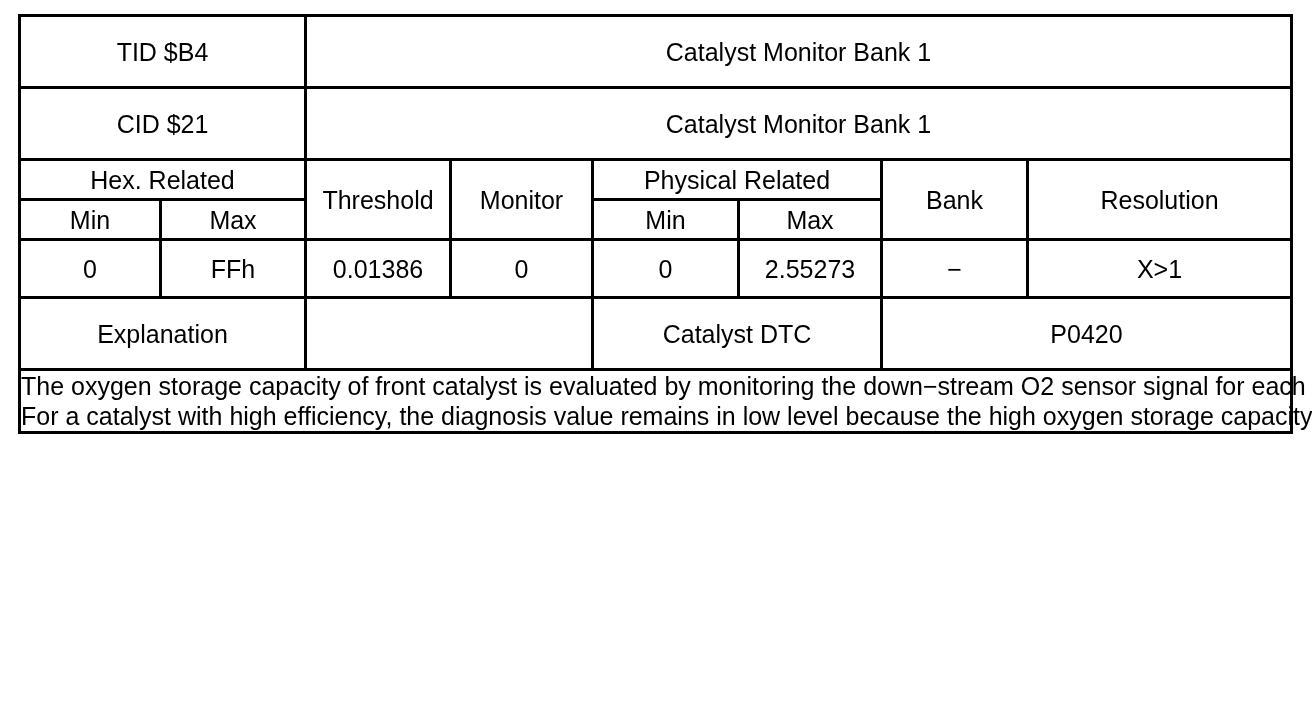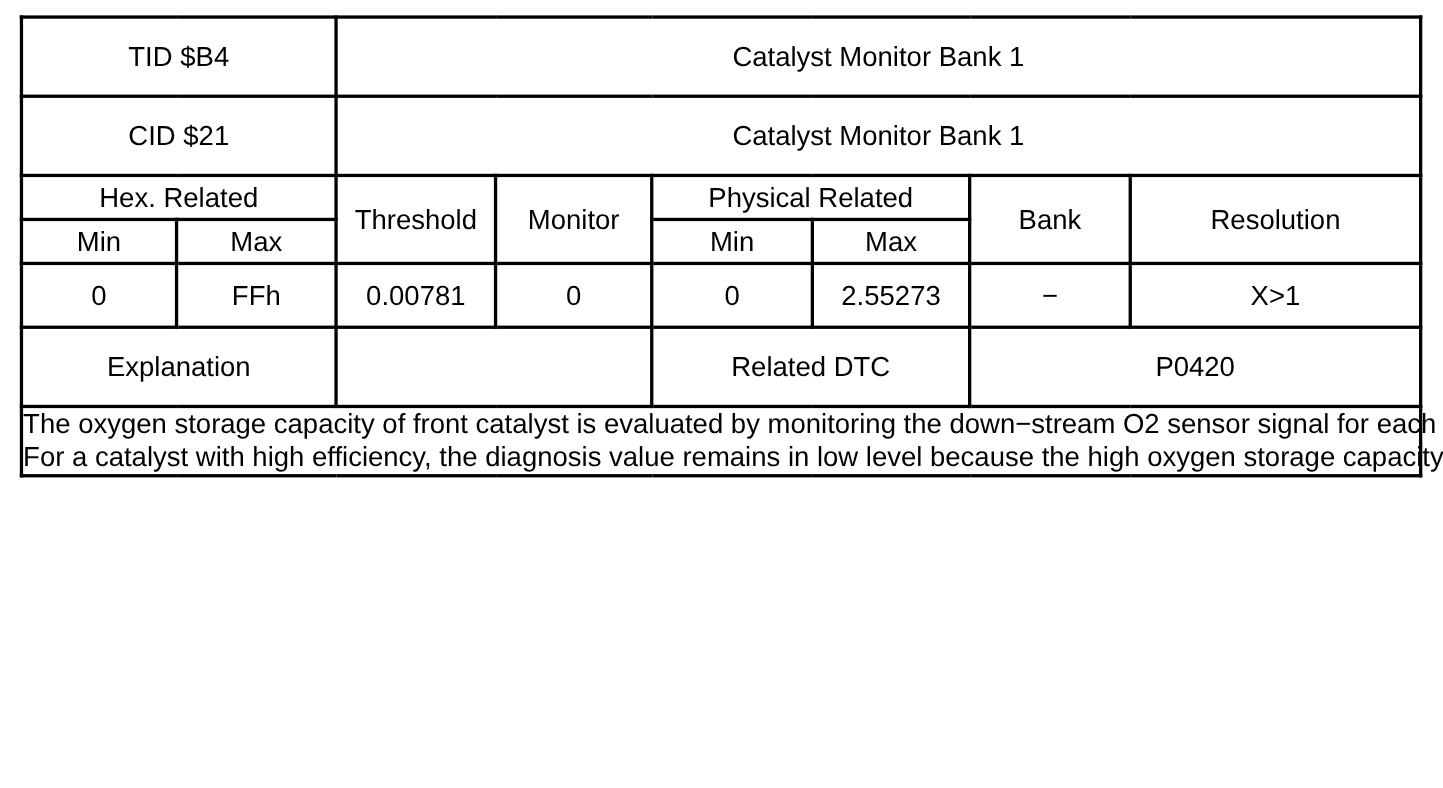--- a/index.html
+++ b/index.html
@@ -98,32 +98,32 @@
     <tr class="r-hdr">
       <td>Min</td>
       <td>Max</td>
       <td>Min</td>
       <td>Max</td>
     </tr>
 
     <tr class="r-mid">
       <td>0</td>
       <td>FFh</td>
-      <td>0.00781</td>
+      <td>0.01386</td>
       <td>0</td>
       <td>0</td>
       <td>2.55273</td>
       <td>−</td>
       <td>X&gt;1</td>
     </tr>
 
     <tr class="r-tall">
       <td colspan="2">Explanation</td>
       <td colspan="2"></td>
-      <td colspan="2">Related DTC</td>
+      <td colspan="2">Catalyst DTC</td>
       <td colspan="2">P0420</td>
     </tr>
 
     <tr>
       <td colspan="8" class="explain-cell">
         <p>The oxygen storage capacity of front catalyst is evaluated by monitoring the down−stream O2 sensor signal for each corresponding lambda control cycle.  The diagnosis value is the ratio, the summation of downstream oxygen sensor signal deviation ratio to number of monitored lambda control cycles. If the ratio is higher than 1, a malfunction catalyst system is detected.</p>
         <p>For a catalyst with high efficiency, the diagnosis value remains in low level because the high oxygen storage capacity of catalyst keeps the downstream O2 sensor signal being stable (no oscillation).</p>
       </td>
     </tr>
   </tbody>

